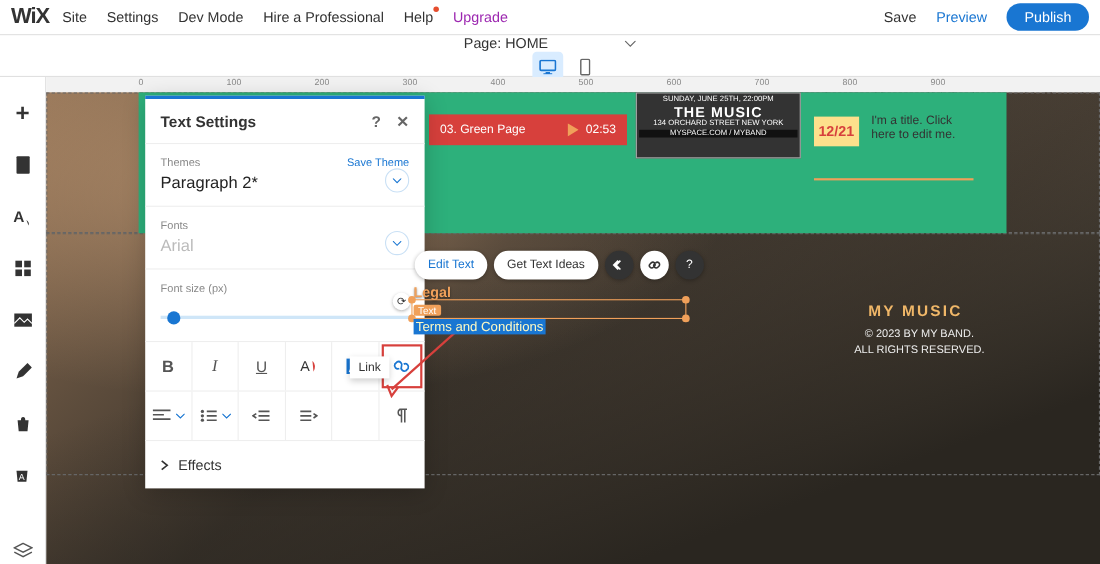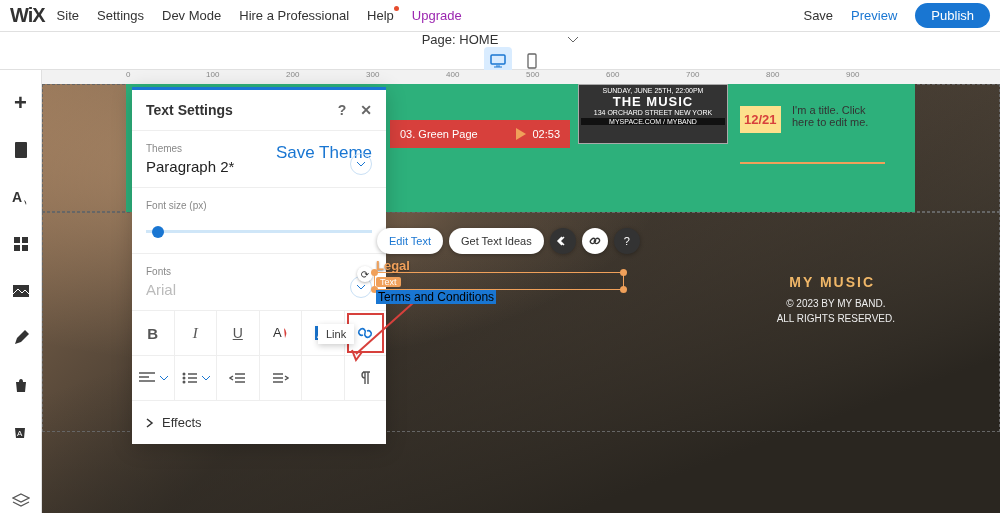--- a/index.html
+++ b/index.html
@@ -33,21 +33,21 @@
   .rail-plus { font-size: 22px; font-weight: 700; }
   
   
   .canvas { position: absolute; left: 42px; top: 70px; right: 0; bottom: 0; overflow: hidden; }
   .ruler-h { position: absolute; top: 0; left: 0; right: 0; height: 14px; background: #f2f2f2; font-size: 8px; color: #888; display: flex; }
   .ruler-h span { position: absolute; }
   .stage { position: absolute; top: 14px; left: 0; right: 0; bottom: 0; background: linear-gradient(135deg,#8a6d52 0%,#3a332b 40%,#4b4136 70%,#6a5f4f 100%); }
   .stage::after { content:''; position:absolute; inset:0; background: radial-gradient(ellipse at 20% 20%, rgba(255,200,150,0.4), transparent 40%), linear-gradient(-20deg, #2a2620 20%, transparent 60%); }
   
   .hero { position: absolute; top: 0; left: 84px; right: 85px; height: 128px; background: #2db07b; z-index: 2; }
-  .track-bar { position: absolute; top: 36px; left: 264px; width: 180px; height: 28px; background: #d7403c; display: flex; align-items: center; padding: 0 10px; color: #fff; font-size: 11px; }
+  .track-bar { position: absolute; top: 20px; left: 264px; width: 180px; height: 28px; background: #d7403c; display: flex; align-items: center; padding: 0 10px; color: #fff; font-size: 11px; }
   .track-title { flex: 1; }
   .track-play { margin: 0 6px; }
   .poster { position: absolute; top: 0; left: 452px; width: 150px; height: 60px; background: #333; color: #fff; text-align: center; font-size: 9px; padding: 2px; border: 1px solid #aaa;}
   .poster .big { font-size: 13px; font-weight: 700; letter-spacing: 1px; }
   .poster .small { font-size: 7px; }
   .date-badge { position: absolute; top: 22px; left: 614px; padding: 6px 4px; background: #fde08c; color: #d7403c; font-weight: 700; font-size: 13px; }
   .title-hint { position: absolute; top: 20px; left: 666px; width: 90px; font-size: 11px; color: #333; }
   .orange-line { position: absolute; top: 78px; left: 614px; width: 145px; border-top: 2px solid #f0a05a; }
   
   .footer-block { position: absolute; top: 190px; left: 84px; right: 85px; height: 120px; z-index: 2; }
@@ -59,21 +59,21 @@
   .frame-hero { top: 0; left: 0; right: 0; height: 128px; }
   
   
   .panel { position: absolute; left: 132px; top: 87px; width: 254px; background: #fff; box-shadow: 0 4px 20px rgba(0,0,0,0.2); z-index: 10; }
   .panel-top { height: 3px; background: #1976d2; }
   .panel-head { display: flex; align-items: center; padding: 12px 14px; font-weight: 600; font-size: 14px; }
   .panel-head .sp { margin-left: auto; display: flex; gap: 14px; color: #666; }
   .panel-head .sp span { cursor: pointer; }
   .panel-sec { border-top: 1px solid #eee; padding: 12px 14px; position: relative; }
   .sec-label { font-size: 10px; color: #888; }
-  .sec-right { position: absolute; top: 12px; right: 14px; font-size: 17px; color: #1976d2; cursor: pointer; }
+  .sec-right { position: absolute; top: 12px; right: 14px; font-size: 10px; color: #1976d2; cursor: pointer; }
   .sec-val { font-size: 15px; margin-top: 4px; color: #222; }
   .sec-val.muted { color: #bbb; }
   .drop-circ { position: absolute; right: 14px; bottom: 12px; width: 22px; height: 22px; border: 1px solid #c9e0f5; border-radius: 50%; display: flex; align-items: center; justify-content: center; color: #1976d2; font-size: 10px; cursor: pointer; }
   .slider-wrap { position: relative; height: 20px; }
   .slider-track { position: absolute; top: 9px; left: 0; right: 0; height: 3px; background: #cfe6f8; }
   .slider-thumb { position: absolute; top: 5px; left: 6px; width: 12px; height: 12px; background: #1976d2; border-radius: 50%; }
   .format-row { border-top: 1px solid #eee; display: flex; }
   .fmt-cell { flex: 1; height: 44px; display: flex; align-items: center; justify-content: center; cursor: pointer; color: #555; }
   .fmt-cell:not(:last-child){ border-right: 1px solid #eee; }
   .fmt-cell.sel { outline: 2px solid #d7403c; outline-offset: -4px; color: #1976d2; }
@@ -91,21 +91,21 @@
   .chip.primary { color: #1976d2; }
   .chip.round { width: 26px; padding: 0; justify-content: center; background: #333; color: #fff; }
   .chip.round.light { background: #fff; color: #333; }
   
   
   .sel-text { position: absolute; left: 376px; top: 258px; z-index: 12; }
   .sel-frame { position: absolute; top: 14px; left: -2px; width: 250px; height: 18px; border: 1px solid #f0a05a; }
   .handle { position: absolute; width: 7px; height: 7px; background: #f0a05a; border-radius: 50%; }
   .sel-label { color: #f0a05a; font-weight: 600; font-size: 13px; text-shadow: 0 1px 2px rgba(0,0,0,0.5);}
   .sel-tag { background: #f0a05a; color: #fff; font-size: 9px; padding: 0 4px; display: inline-block; border-radius: 2px;}
-  .sel-highlight { background: #1976d2; color: #000000; font-size: 12px; padding: 0 2px; display: inline-block; }
+  .sel-highlight { background: #1976d2; color: #fef9c3; font-size: 12px; padding: 0 2px; display: inline-block; }
   .rotate-handle { position: absolute; left: 357px; top: 266px; width: 16px; height: 16px; background: #fff; border-radius: 50%; z-index: 12; display:flex;align-items:center;justify-content:center;font-size:10px;box-shadow:0 1px 3px rgba(0,0,0,0.3);}
   
   
   .arrow { position: absolute; left: 348px; top: 292px; width: 80px; height: 70px; z-index: 11; pointer-events:none;}
   
   
   svg { display: block; }
 </style>
 </head>
 <body>
@@ -287,34 +287,34 @@
     <div class="sec-label">Themes</div>
     <div class="sec-right">Save Theme</div>
     <div class="sec-val">Paragraph 2*</div>
     <div class="drop-circ">
         <svg width="8" height="5">
           <path d="M0 0 L4 4 L8 0" fill="none" stroke="#1976d2"></path>
         </svg>
       </div>
   </div>
   <div class="panel-sec">
-    <div class="sec-label">Font size (px)</div>
-    <div class="slider-wrap" style="margin-top:10px">
-      <div class="slider-track"></div>
-      <div class="slider-thumb"></div>
-    </div>
-  </div>
-  <div class="panel-sec">
     <div class="sec-label">Fonts</div>
     <div class="sec-val muted">Arial</div>
     <div class="drop-circ">
         <svg width="8" height="5">
           <path d="M0 0 L4 4 L8 0" fill="none" stroke="#1976d2"></path>
         </svg>
       </div>
+  </div>
+  <div class="panel-sec">
+    <div class="sec-label">Font size (px)</div>
+    <div class="slider-wrap" style="margin-top:10px">
+      <div class="slider-track"></div>
+      <div class="slider-thumb"></div>
+    </div>
   </div>
   <div class="format-row">
     <div class="fmt-cell">
         <span class="bold">B</span>
       </div>
     <div class="fmt-cell">
         <span class="ital">I</span>
       </div>
     <div class="fmt-cell">
         <span class="ul-icon">U</span>

